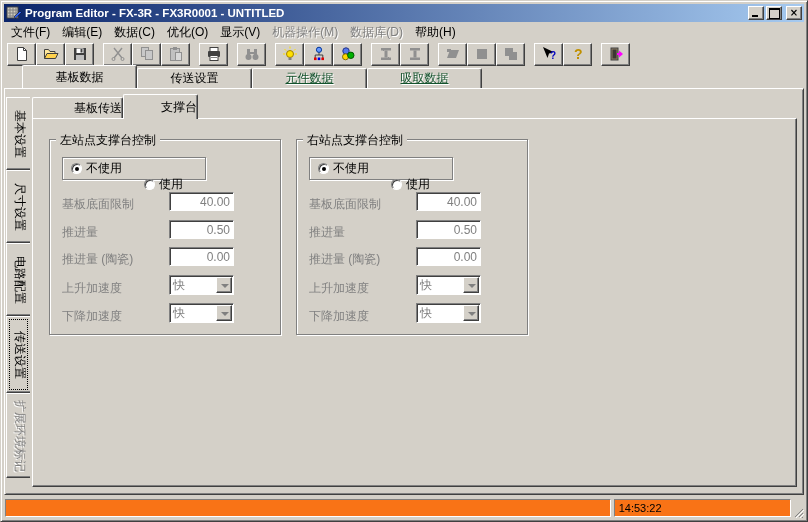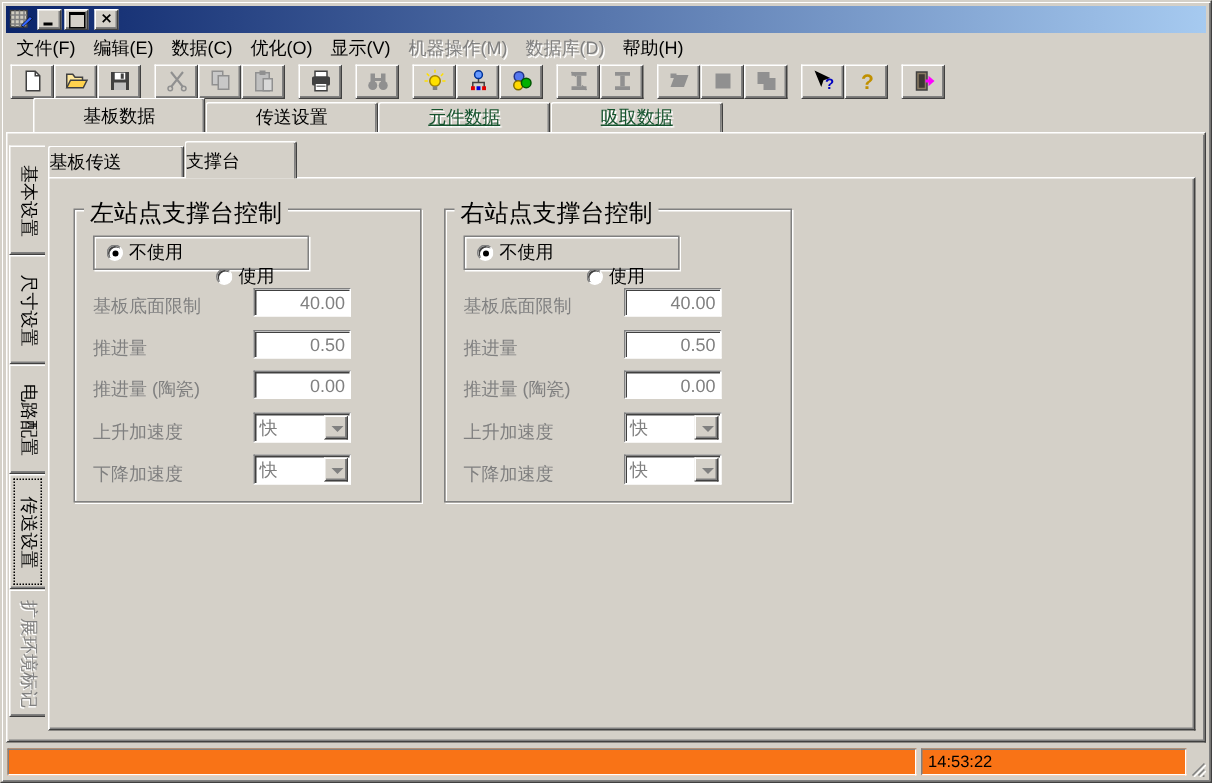--- a/index.html
+++ b/index.html
@@ -60,36 +60,36 @@
   .vtab { position:absolute; left:0; width:24px; background:#d4d0c8;
     border-top:1px solid #fff; border-left:1px solid #fff;
     border-bottom:1px solid #404040; box-shadow: inset 0 -1px 0 #808080; }
   .vtab .lbl { position:absolute; left:50%; top:50%; transform:translate(-50%,-50%) rotate(90deg);
     white-space:nowrap; font-size:12px; }
   .vtab.active .focusbox { position:absolute; left:2px; top:2px; right:2px; bottom:2px; border:1px dotted #000; }
   .vtab.disabled .lbl { color:#808080; text-shadow:1px 1px 0 #fff; }
 
   
   .subtabs { position:absolute; left:27px; top:5px; height:25px; display:flex; align-items:flex-end; }
-  .stab { text-align:left; background:#d4d0c8;
+  .stab { text-align:right; background:#d4d0c8;
     border-top:1px solid #fff; border-left:1px solid #fff; border-right:1px solid #404040;
     border-radius:2px 2px 0 0; box-shadow: inset -1px 0 0 #808080; }
   .stab.inactive { width:91px; height:22px; line-height:21px; }
   .stab.active { width:75px; height:25px; line-height:24px; position:relative; z-index:3; }
   .subpage { position:absolute; left:27px; top:29px; right:6px; bottom:7px; background:#d4d0c8;
     border-top:1px solid #fff; border-left:1px solid #fff;
     border-right:1px solid #404040; border-bottom:1px solid #404040;
     box-shadow: inset -1px -1px 0 #808080; }
 
   
   .group { position:absolute; top:20px; width:232px; height:196px;
     border:1px solid #808080; box-shadow: inset 1px 1px 0 #fff, 1px 1px 0 #fff; }
   .group.left { left:16px; }
   .group.right { left:263px; }
-  .gtitle { position:absolute; top:-8px; left:6px; background:#d4d0c8; padding:0 4px; font-size:16px; color:#000; }
+  .gtitle { position:absolute; top:-8px; left:6px; background:#d4d0c8; padding:0 4px; font-size:12px; color:#000; }
 
   .radio-frame { position:absolute; left:12px; top:17px; width:144px; height:23px;
     border:1px solid #808080; box-shadow: inset 1px 1px 0 #fff, 1px 1px 0 #fff;
     display:flex; align-items:center; }
   .radio-opt { display:flex; align-items:center; gap:4px; }
   .radio-opt.first { margin-left:8px; }
   .radio-opt.second { margin-left:22px;margin-top:31px; }
   .radio { width:11px; height:11px; border-radius:50%; background:#fff; position:relative;
     border:1px solid; border-color:#808080 #fff #fff #808080; box-shadow: inset 1px 1px 0 #404040; }
   .radio.checked::after { content:""; position:absolute; left:2.5px; top:2.5px; width:4px; height:4px; border-radius:50%; background:#000; }
@@ -121,20 +121,21 @@
 <body>
 
 <div class="window">
 
   <div class="titlebar">
     <svg class="ticon" viewBox="0 0 16 16">
       <rect x="1" y="2" width="11" height="11" fill="#d0ccc0" stroke="#404040"></rect>
       <path d="M1 5h11M1 8h11M1 11h11M4 2v11M7 2v11M10 2v11" stroke="#808080" fill="none"></path>
       <path d="M8 12L14 6l1.5 1.5L9.5 13z" fill="#3366ff" stroke="#000" stroke-width="0.5"></path>
     </svg>
+    <span class="ttext">Program Editor - FX-3R - FX3R0001 - UNTITLED</span>
     <span class="winbtns">
       <span class="winbtn min"></span>
       <span class="winbtn max"></span>
       <span class="winbtn cls">×</span>
     </span>
   </div>
 
   <div class="menubar">
     <span class="menu-item">文件(F)</span>
     <span class="menu-item">编辑(E)</span>

